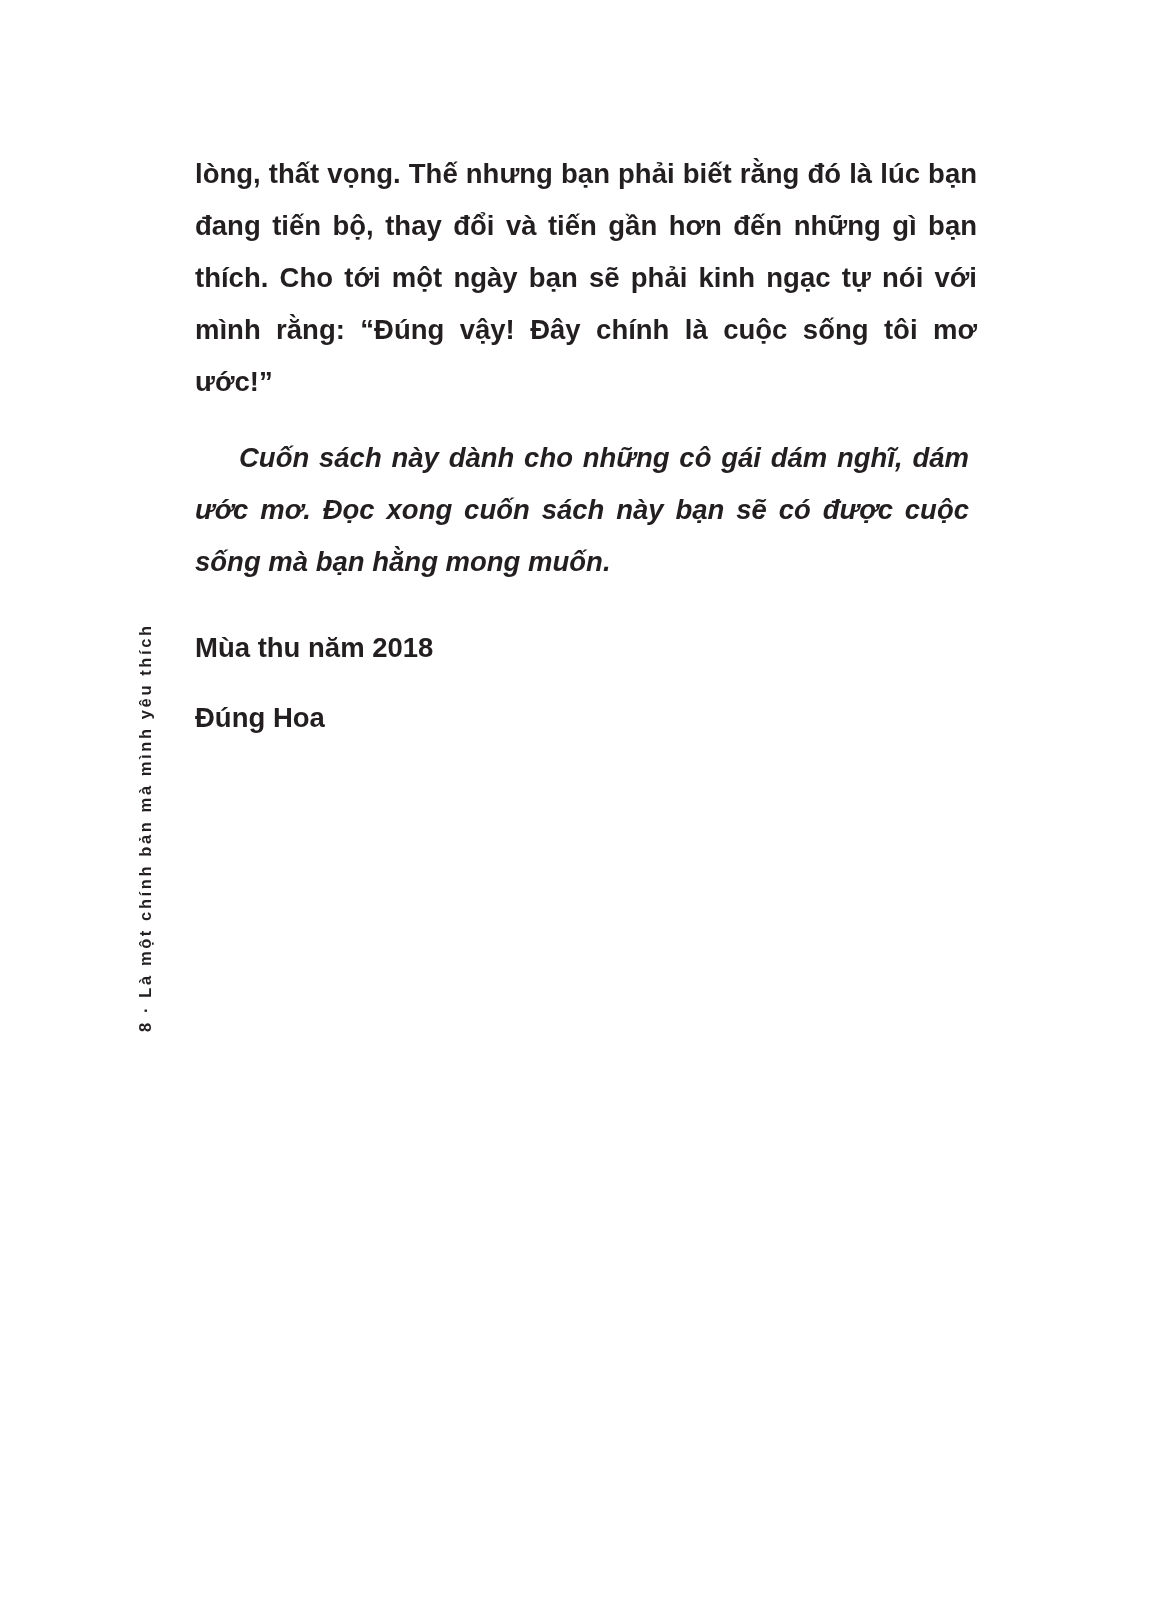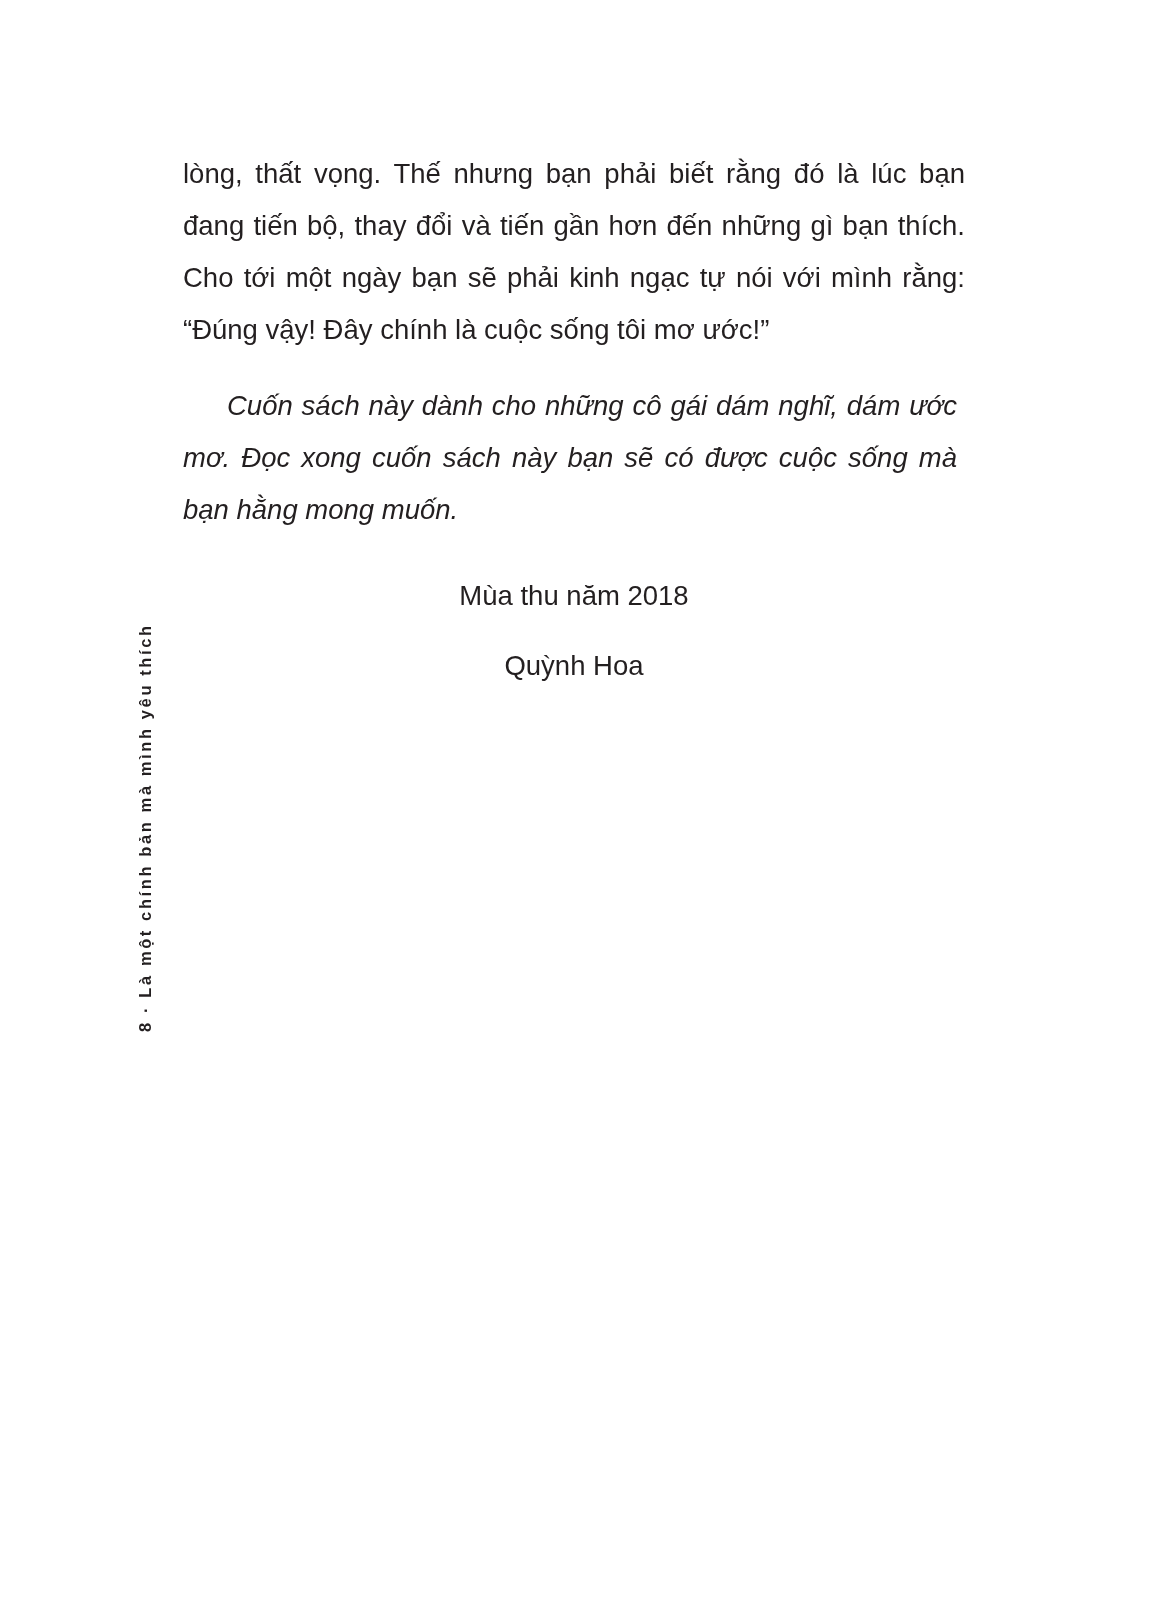--- a/index.html
+++ b/index.html
@@ -39,23 +39,24 @@
     font-weight: 600;
     color: #231f20;
     white-space: nowrap;
     
     margin-left: 575px;
   }
 
   
   .text-column {
     position: absolute;
-    left: 183px;
+    left: 195px;
     top: 148px;
     width: 782px;
+    font-weight: bold;
   }
 
   p.body-par {
     margin: 0 0 0 0;
     font-size: 27.5px;
     line-height: 52px;
     text-align: justify;
     text-justify: inter-word;
     color: #231f20;
     hyphens: none;
@@ -75,21 +76,21 @@
   p.italic-par.last-line-left {
     text-align-last: left;
   }
   .indent {
     display: inline-block;
     width: 44px;
   }
 
   .signoff {
     margin-top: 34px;
-    text-align: center;
+    text-align: left;
   }
   .signoff .line {
     font-size: 27.5px;
     line-height: 52px;
     color: #231f20;
   }
   .signoff .line + .line {
     margin-top: 18px;
   }
 </style>
@@ -101,16 +102,16 @@
 </div>
 
 <div class="text-column">
 
   <p class="body-par last-line-left">lòng, thất vọng. Thế nhưng bạn phải biết rằng đó là lúc bạn đang tiến bộ, thay đổi và tiến gần hơn đến những gì bạn thích. Cho tới một ngày bạn sẽ phải kinh ngạc tự nói với mình rằng: “Đúng vậy! Đây chính là cuộc sống tôi mơ ước!”</p>
 
   <p class="italic-par last-line-left"><span class="indent"></span><span>Cuốn sách này dành cho những cô gái dám nghĩ, dám ước mơ. Đọc xong cuốn sách này bạn sẽ có được cuộc sống mà bạn hằng mong muốn.</span></p>
 
   <div class="signoff">
     <div class="line">Mùa thu năm 2018</div>
-    <div class="line">Quỳnh Hoa</div>
+    <div class="line">Đúng Hoa</div>
   </div>
 
 </div>
 
 </body></html>

